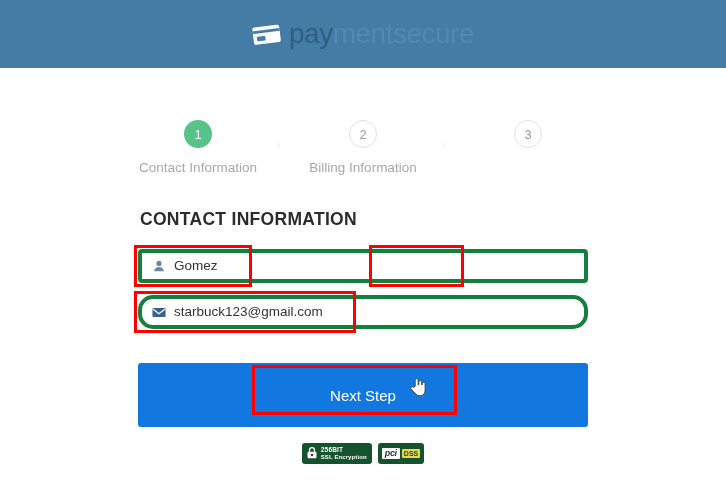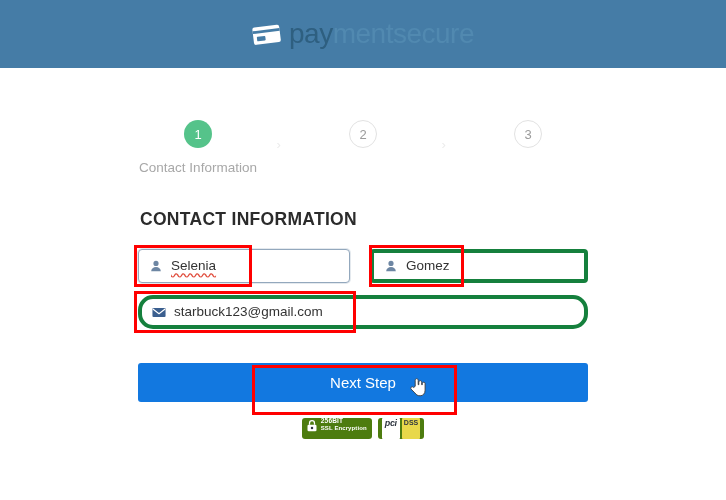--- a/index.html
+++ b/index.html
@@ -164,21 +164,21 @@
     text-decoration: underline;
     text-decoration-style: wavy;
     text-decoration-color: #e04a3a;
     text-underline-offset: 2px;
   }
 
   
   .btn-next {
     margin-top: 34px;
     width: 100%;
-    height: 39px;
+    height: 64px;
     background: #1278E0;
     border: none;
     border-radius: 3px;
     color: #ffffff;
     font-size: 15px;
     font-family: "Liberation Sans", sans-serif;
     display: flex;
     align-items: center;
     justify-content: center;
     position: relative;
@@ -194,24 +194,25 @@
   }
 
   
   .badges {
     margin-top: 16px;
     display: flex;
     justify-content: center;
     gap: 6px;
   }
   .badge {
-    background: #4d7c0f;
+    background: #14532d;
     border-radius: 3px;
     height: 21px;
     display: flex;
+    align-items: center;
     padding: 0 5px;
     box-sizing: border-box;
   }
   .badge-ssl { gap: 4px; }
   .badge-ssl-text {
     display: flex;
     flex-direction: column;
     line-height: 1.05;
   }
   .badge-ssl-text .b1 {
@@ -286,42 +287,34 @@
   <div class="steps">
     <div class="step">
       <div class="step-circle active">1</div>
       <div class="step-label">Contact Information</div>
     </div>
     <div class="step-sep">
         <span>›</span>
       </div>
     <div class="step">
       <div class="step-circle inactive">2</div>
+      <div class="step-label">Billing Information</div>
     </div>
     <div class="step-sep">
         <span>›</span>
       </div>
     <div class="step">
       <div class="step-circle inactive">3</div>
     </div>
   </div>
 
   <div class="form-wrap">
     <div class="section-title">CONTACT INFORMATION</div>
 
     <div class="row">
-      <div class="field focused">
-        <span class="field-icon">
-          <svg viewBox="0 0 14 14" width="12" height="12" aria-hidden="true">
-            <circle cx="7" cy="4" r="3" fill="#6d86a3"></circle>
-            <path d="M1.4 13.2c0-3.1 2.5-5 5.6-5s5.6 1.9 5.6 5z" fill="#6d86a3"></path>
-          </svg>
-        </span>
-        <span class="field-value misspelled" title="First Name">Selenia</span>
-      </div>
       <div class="field">
         <span class="field-icon">
           <svg viewBox="0 0 14 14" width="12" height="12" aria-hidden="true">
             <circle cx="7" cy="4" r="3" fill="#6d86a3"></circle>
             <path d="M1.4 13.2c0-3.1 2.5-5 5.6-5s5.6 1.9 5.6 5z" fill="#6d86a3"></path>
           </svg>
         </span>
         <span class="field-value" title="Last Name">Gomez</span>
       </div>
     </div>

